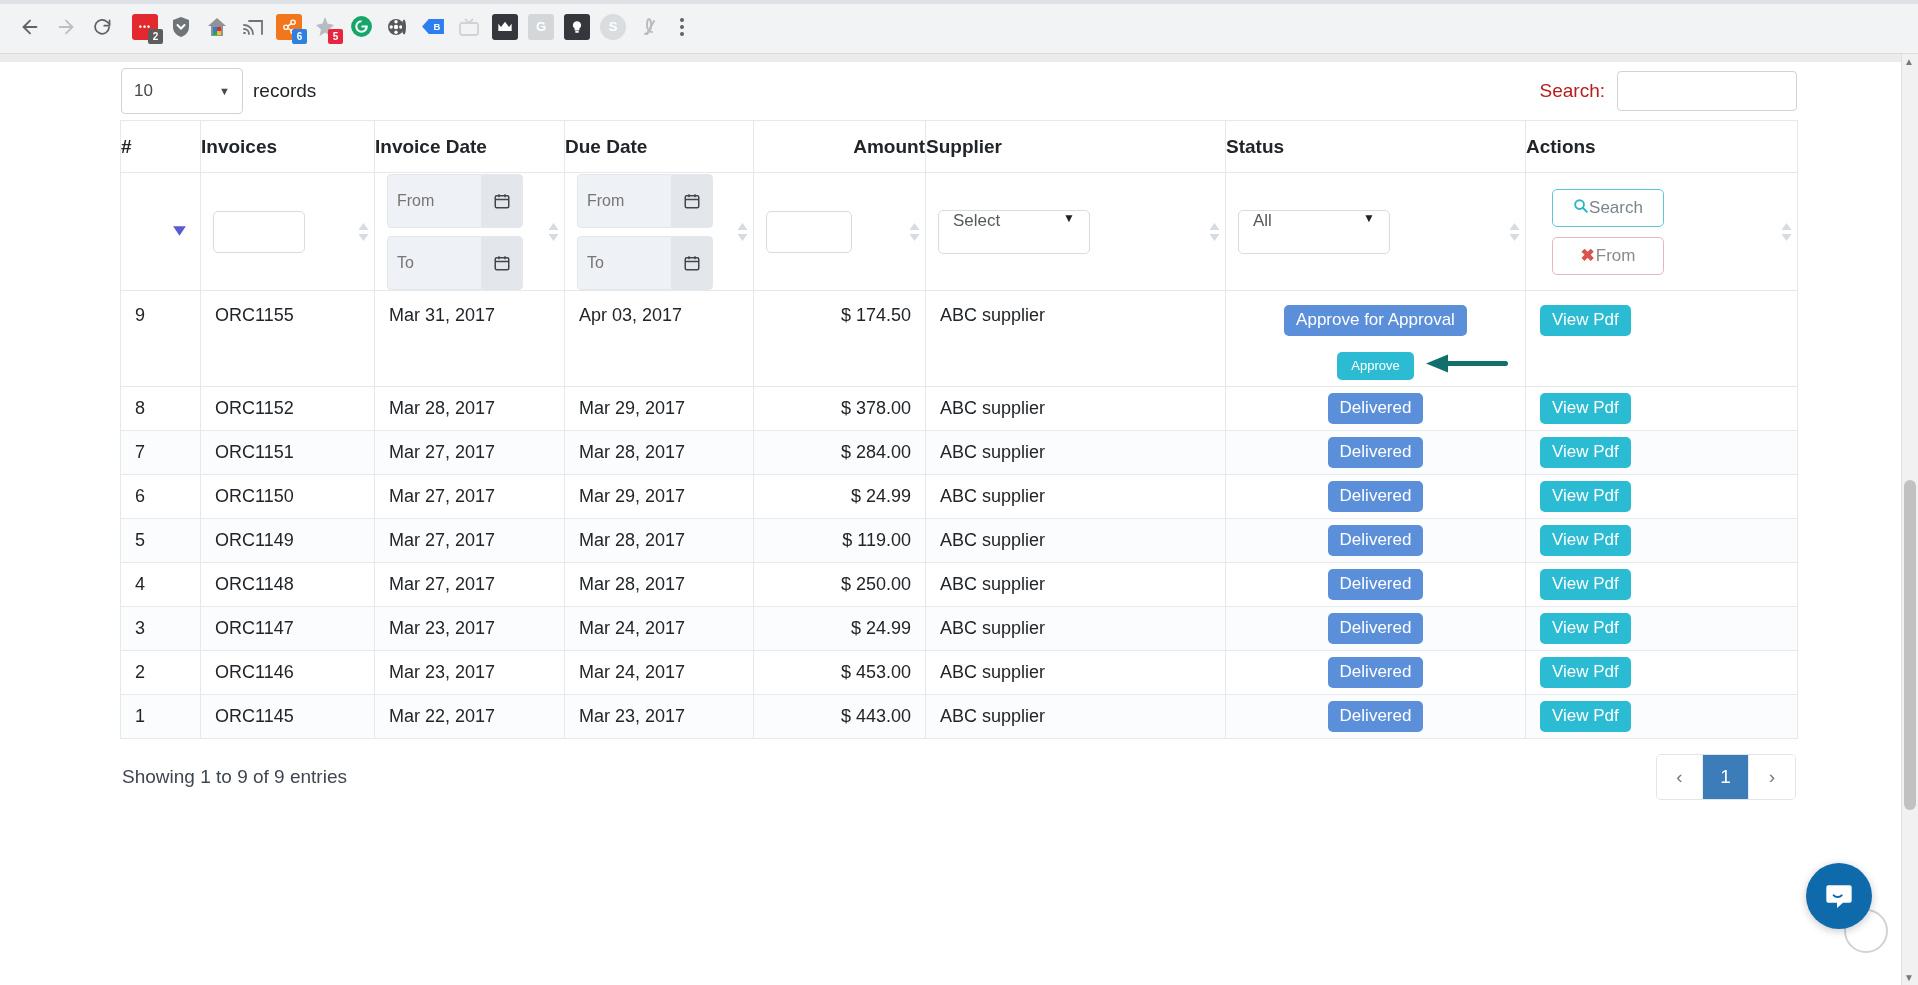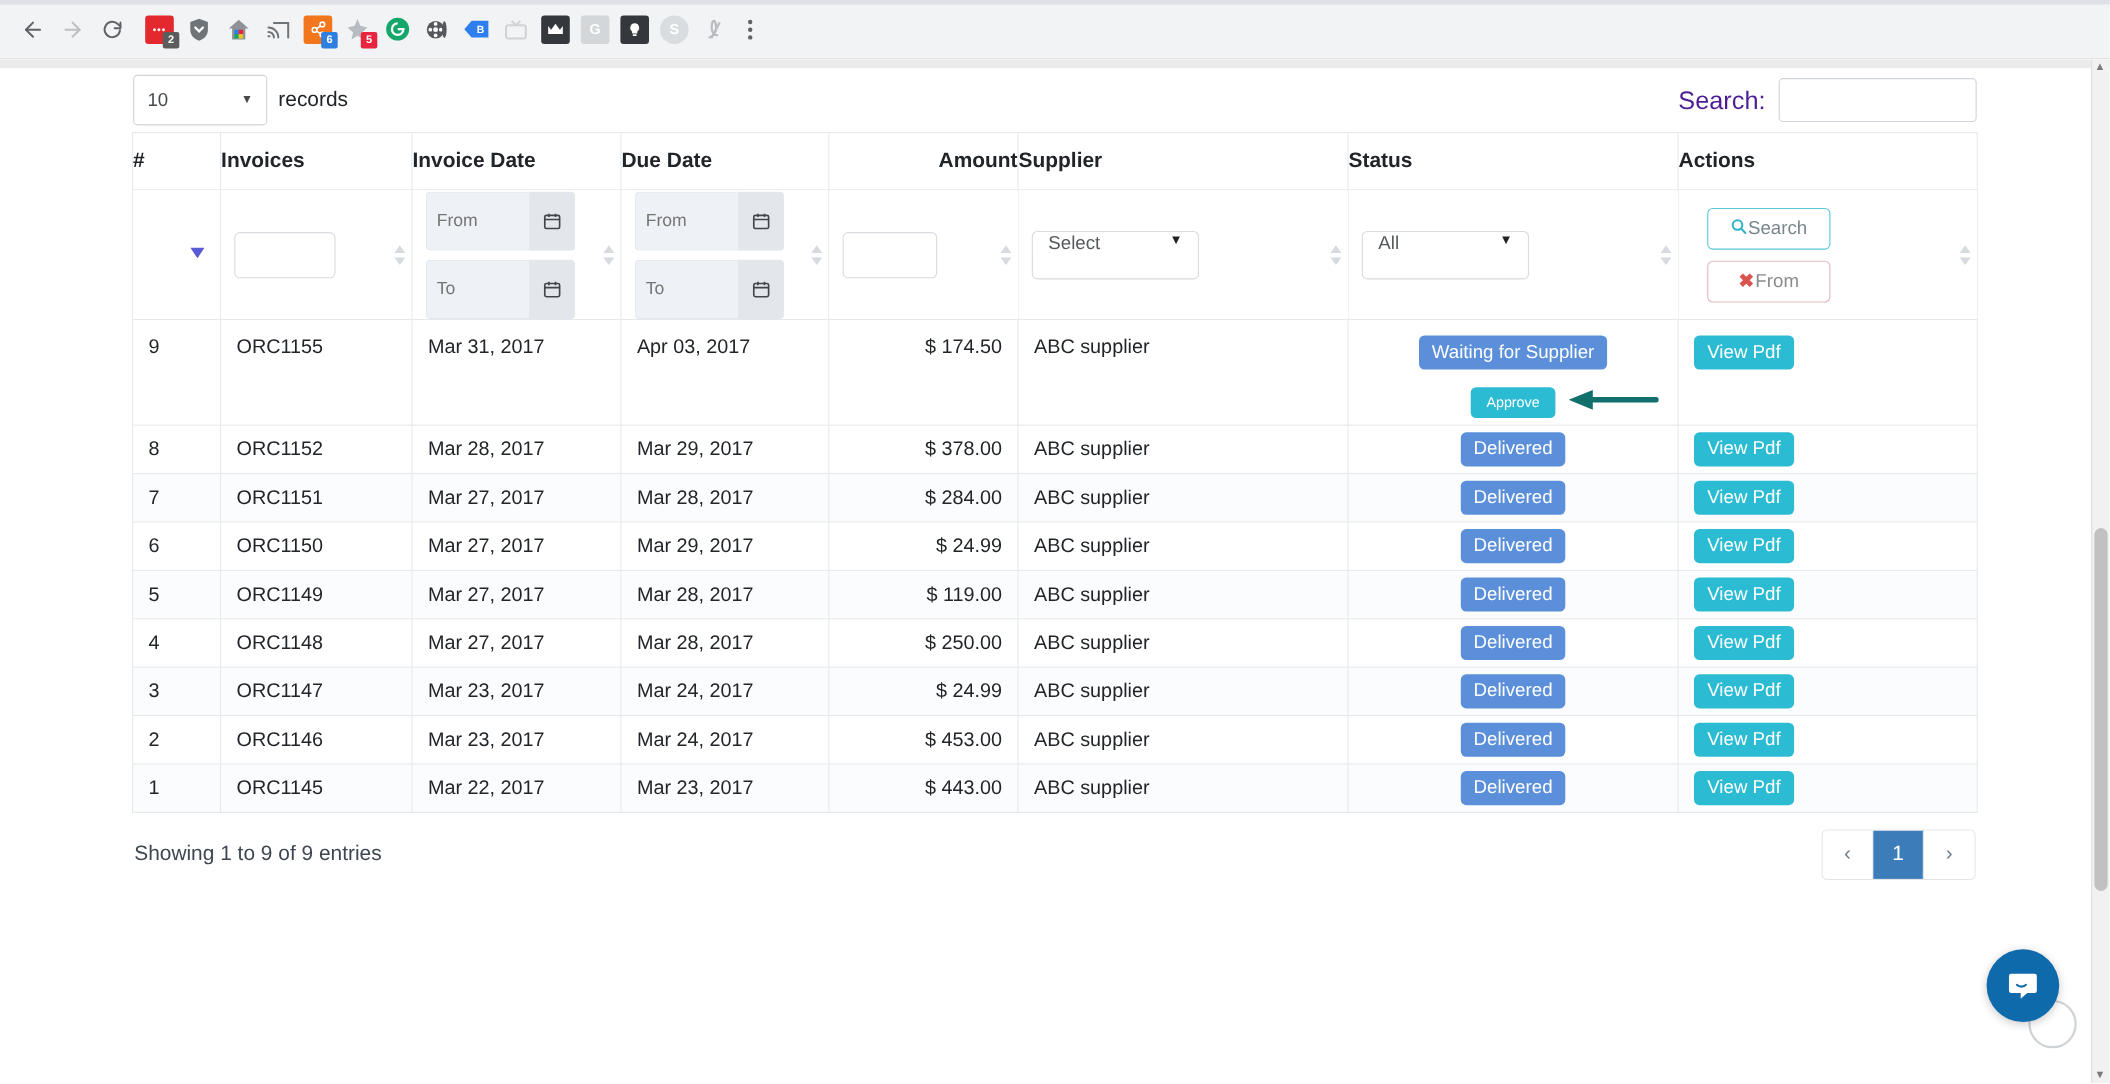--- a/index.html
+++ b/index.html
@@ -99,21 +99,21 @@
     border-radius: 4px;
     background: #fff;
     display: flex; align-items: center; justify-content: space-between;
     padding: 0 12px;
     font-size: 17px; color: #464a4c;
   }
   .len-select .caret { font-size: 11px; color: #4a4a4a; }
   .len-label { font-size: 19px; color: #212529; }
 
   .search-group { display:flex; align-items:center; gap: 12px; }
-  .search-label { font-size: 23px; color: #4c1d95; }
+  .search-label { font-size: 19px; color: #b91c1c; }
   .search-input {
     width: 180px; height: 40px;
     border: 1px solid #ced4da; border-radius: 4px;
     background:#fff; font-size: 16px; padding: 0 10px;
     font-family: "Liberation Sans", sans-serif;
     color:#464a4c;
   }
 
   
   table.dt { border-collapse: collapse; width: 100%; table-layout: fixed; }
@@ -600,21 +600,21 @@
         </tr>
 
         <tr class="data-row tall">
           <td class="c-num">9</td>
           <td>ORC1155</td>
           <td>Mar 31, 2017</td>
           <td>Apr 03, 2017</td>
           <td class="c-amt">$ 174.50</td>
           <td>ABC supplier</td>
           <td class="c-stat">
-            <span class="badge badge-blue">Waiting for Supplier</span>
+            <span class="badge badge-blue">Approve for Approval</span>
             <div class="approve-line">
               <button class="btn-approve">Approve</button>
               <span class="arrow-annot">
                 <svg width="82" height="20" viewBox="0 0 82 20">
                   <polygon points="0,10 22,1 22,19" fill="#11706b"></polygon>
                   <rect x="20" y="7.5" width="62" height="5" rx="2.5" fill="#11706b"></rect>
                 </svg>
               </span>
             </div>
           </td>

